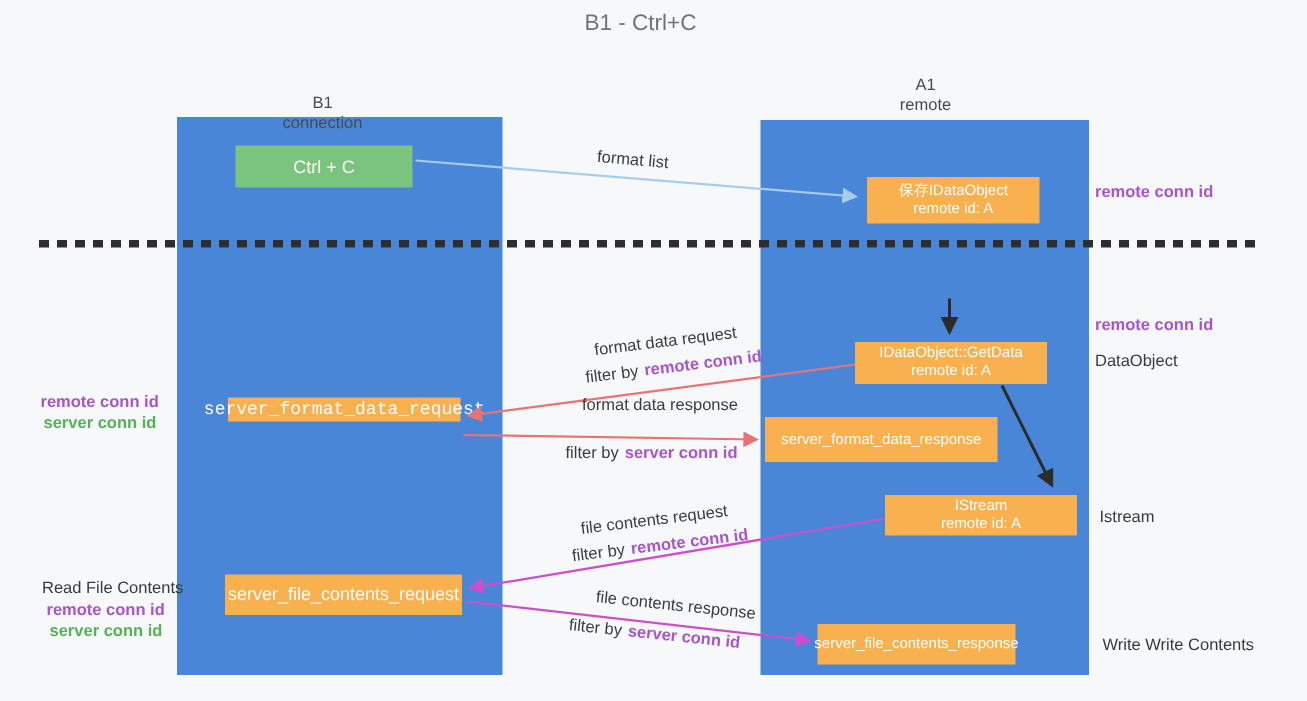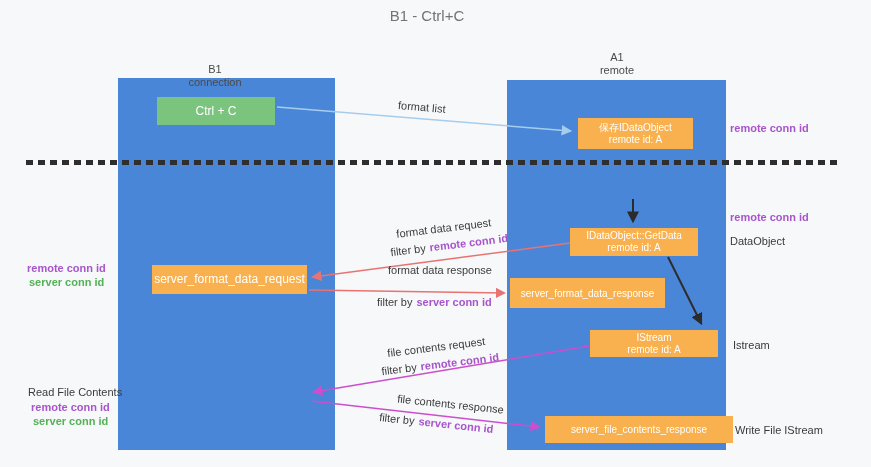--- a/index.html
+++ b/index.html
@@ -55,35 +55,38 @@
     <span>保存IDataObject</span>
     <span>remote id: A</span>
   </div>
 
 
   <div class="node orange" style="left:570px;top:228px;width:128px;height:28px;font-size:10px;line-height:12px;">
     <span>IDataObject::GetData</span>
     <span>remote id: A</span>
   </div>
 
-  <div class="node orange" style="left:152px;top:265px;width:155px;height:29px;">
+  <div class="node orange" style="left:152px;top:265px;width:155px;height:16px;font-family:Liberation Mono, monospace;">
     <span>server_format_data_request</span>
   </div>
 
   <div class="node orange" style="left:510px;top:278px;width:155px;height:30px;font-size:10px;">
     <span>server_format_data_response</span>
   </div>
 
   <div class="node orange" style="left:590px;top:330px;width:128px;height:27px;font-size:10px;line-height:12px;">
     <span>IStream</span>
     <span>remote id: A</span>
   </div>
 
+  <div class="node orange" style="left:150px;top:383px;width:158px;height:27px;">
+    <span>server_file_contents_request</span>
+  </div>
 
-  <div class="node orange" style="left:545px;top:416px;width:188px;height:27px;font-size:10px;">
+  <div class="node orange" style="left:545px;top:416px;width:132px;height:27px;font-size:10px;">
     <span>server_file_contents_response</span>
   </div>
 
   <svg class="arrows" width="871" height="467" viewBox="0 0 871 467">
     <defs>
       <marker id="ah-blue" viewBox="0 0 10 10" refX="8" refY="5" markerWidth="7" markerHeight="7" orient="auto">
         <path d="M0,0 L10,5 L0,10 z" fill="#a6cdec"></path>
       </marker>
       <marker id="ah-black" viewBox="0 0 10 10" refX="8" refY="5" markerWidth="6" markerHeight="6" orient="auto">
         <path d="M0,0 L10,5 L0,10 z" fill="#2b2b2b"></path>
@@ -129,15 +132,15 @@
   <div class="side-label purple" style="left:27px;top:262px;">remote conn id</div>
   <div class="side-label greentx" style="left:29px;top:276px;">server conn id</div>
   <div class="side-label" style="left:28px;top:386px;">Read File Contents</div>
   <div class="side-label purple" style="left:31px;top:401px;">remote conn id</div>
   <div class="side-label greentx" style="left:33px;top:415px;">server conn id</div>
 
   <div class="side-label purple" style="left:730px;top:122px;">remote conn id</div>
   <div class="side-label purple" style="left:730px;top:211px;">remote conn id</div>
   <div class="side-label" style="left:730px;top:235px;">DataObject</div>
   <div class="side-label" style="left:733px;top:339px;">Istream</div>
-  <div class="side-label" style="left:735px;top:424px;">Write File IStream</div>
+  <div class="side-label" style="left:735px;top:424px;">Write Write Contents</div>
 
 </div>
 
 </body></html>

